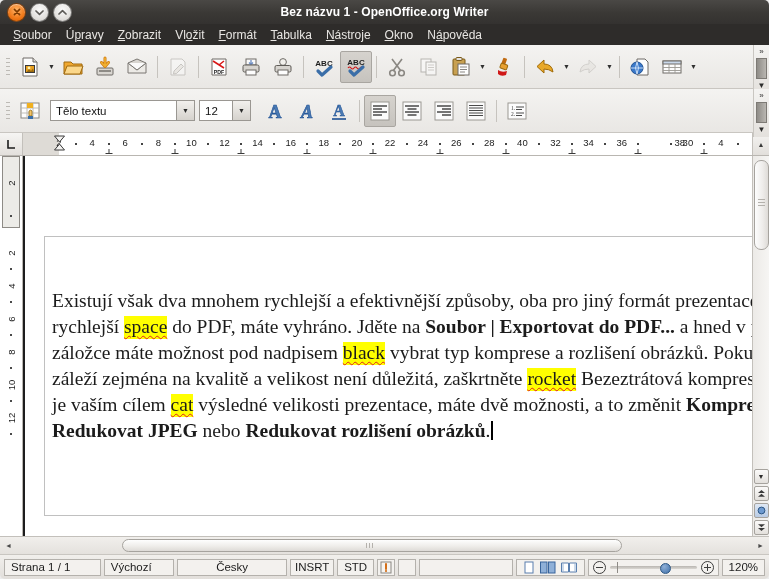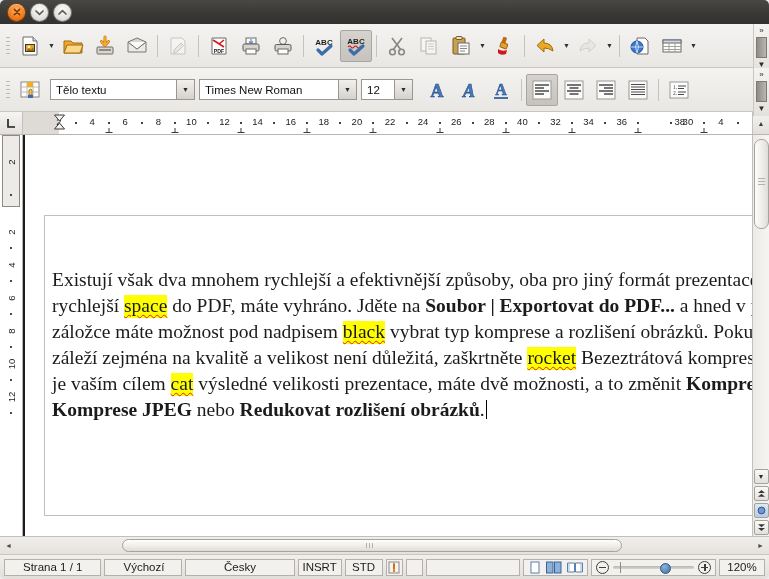--- a/index.html
+++ b/index.html
@@ -340,21 +340,21 @@
     padding: 0 4px; gap: 3px;
     font-size: 11.5px; color: #1c1c1c;
     border-bottom-left-radius: 5px;
     border-bottom-right-radius: 5px;
   }
   .sb-cell {
     height: 17px;
     border: 1px solid #b4b1ac;
     background: #f3f1ee;
     display: flex; align-items: center; justify-content: center;
-    padding: 0 18px;
+    padding: 0 6px;
     box-sizing: border-box;
     white-space: nowrap;
   }
   .sb-page  { width: 108px; justify-content: flex-start; }
   .sb-style { width: 78px; justify-content: flex-start; }
   .sb-lang  { width: 123px; }
   .sb-ins   { width: 44px; }
   .sb-sel   { width: 38px; }
   .sb-mod   { width: 20px; padding: 0; }
   .sb-sig   { width: 20px; padding: 0; }
@@ -414,22 +414,34 @@
         <svg width="9" height="7" viewBox="0 0 9 7">
           <path d="M1 2 L4.5 5.3 L8 2" stroke="#5e5c58" stroke-width="1.7" fill="none" stroke-linecap="round" stroke-linejoin="round"></path>
         </svg>
       </div>
       <div class="wb wb-max">
         <svg width="9" height="7" viewBox="0 0 9 7">
           <path d="M1 5 L4.5 1.7 L8 5" stroke="#5e5c58" stroke-width="1.7" fill="none" stroke-linecap="round" stroke-linejoin="round"></path>
         </svg>
       </div>
     </div>
+    <div class="title-text">Bez názvu 1 - OpenOffice.org Writer</div>
   </div>
 
+  <div class="menubar">
+    <div class="menu-item"><u>S</u>oubor</div>
+    <div class="menu-item">Ú<u>p</u>ravy</div>
+    <div class="menu-item"><u>Z</u>obrazit</div>
+    <div class="menu-item">Vl<u>o</u>žit</div>
+    <div class="menu-item"><u>F</u>ormát</div>
+    <div class="menu-item"><u>T</u>abulka</div>
+    <div class="menu-item"><u>N</u>ástroje</div>
+    <div class="menu-item"><u>O</u>kno</div>
+    <div class="menu-item">N<u>á</u>pověda</div>
+  </div>
 
   <div class="toolbar">
     <div class="grip">
         <i></i>
         <i></i>
         <i></i>
         <i></i>
         <i></i>
       </div>
 
@@ -620,26 +632,20 @@
       </svg>
     </div>
 
     <div class="combo combo-style">
       <div class="cval">Tělo textu</div>
       <div class="cbtn">
         <span>▼</span>
       </div>
     </div>
 
-    <div class="combo combo-font">
-      <div class="cval">Times New Roman</div>
-      <div class="cbtn">
-        <span>▼</span>
-      </div>
-    </div>
 
     <div class="combo combo-size">
       <div class="cval">12</div>
       <div class="cbtn">
         <span>▼</span>
       </div>
     </div>
 
     <div style="width:8px"></div>
 
@@ -801,21 +807,21 @@
 
     <div class="docarea">
       <div class="page">
         <div class="textframe"></div>
         <div class="doctext" id="doctext">
             <div class="ln"><span>Existují však dva mnohem rychlejší a efektivnější způsoby, oba pro jiný formát prezentace. </span></div>
             <div class="ln"><span>rychlejší </span><span class="hl"><span class="sp">space</span></span><span> do PDF, máte vyhráno. Jděte na </span><span class="b">Soubor | Exportovat do PDF...</span><span> a hned v p</span></div>
             <div class="ln"><span>záložce máte možnost pod nadpisem </span><span class="hl"><span class="sp">black</span></span><span> vybrat typ komprese a rozlišení obrázků. Pokud </span></div>
             <div class="ln"><span>záleží zejména na kvalitě a velikost není důležitá, zaškrtněte </span><span class="hl"><span class="sp">rocket</span></span><span> Bezeztrátová komprese. </span></div>
             <div class="ln"><span>je vaším cílem </span><span class="hl"><span class="sp">cat</span></span><span> výsledné velikosti prezentace, máte dvě možnosti, a to změnit </span><span class="b">Komprese</span></div>
-            <div class="ln"><span class="b">Komprese JPEG</span><span> nebo </span><span class="b">Redukovat rozlišení obrázků</span><span>.</span><span class="caret"></span></div>
+            <div class="ln"><span class="b">Redukovat JPEG</span><span> nebo </span><span class="b">Redukovat rozlišení obrázků</span><span>.</span><span class="caret"></span></div>
           </div>
       </div>
 
     </div>
 
     <div class="vscroll">
       <div class="vs-track">
         <div class="vs-thumb">
             <i></i>
           </div>

